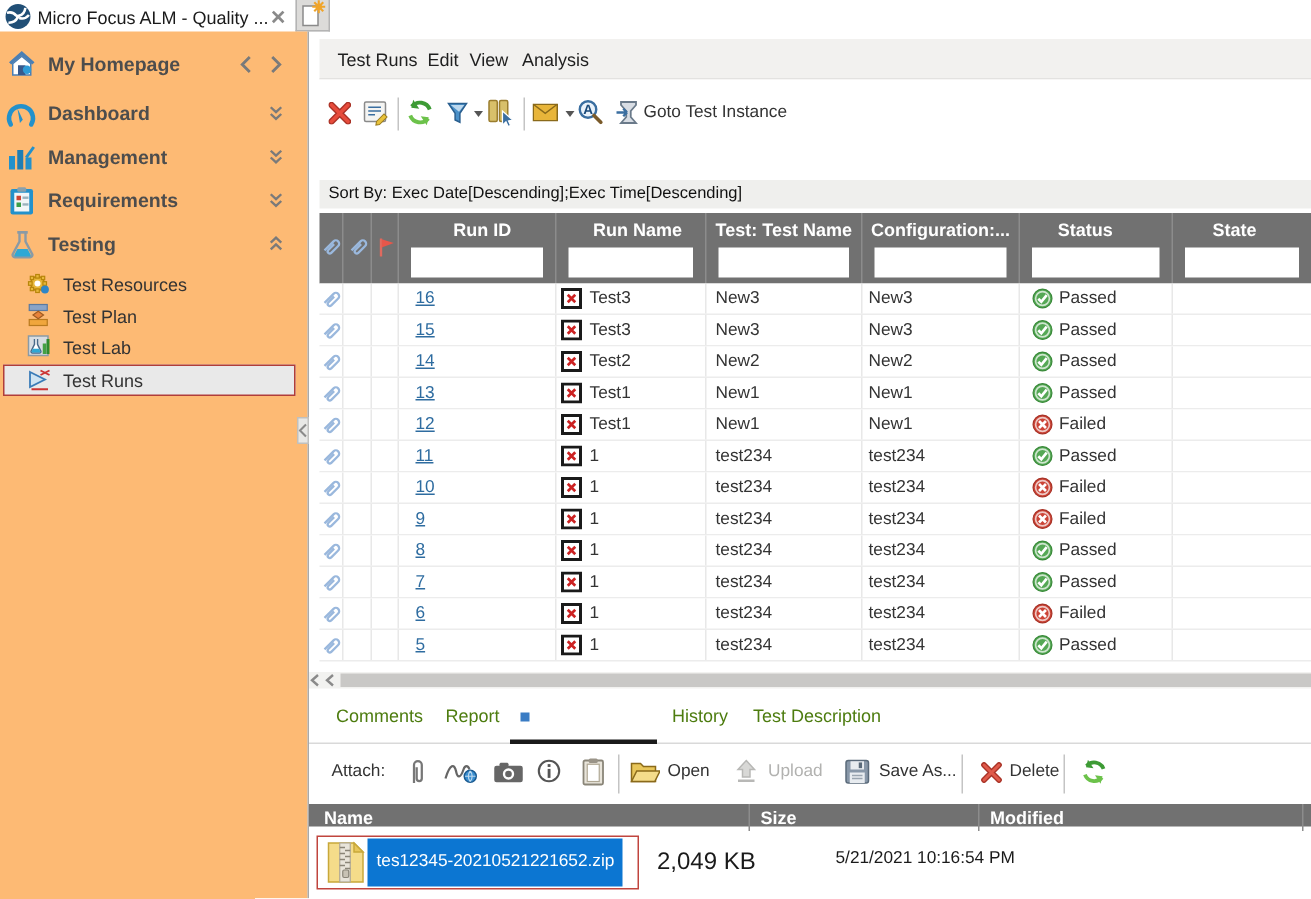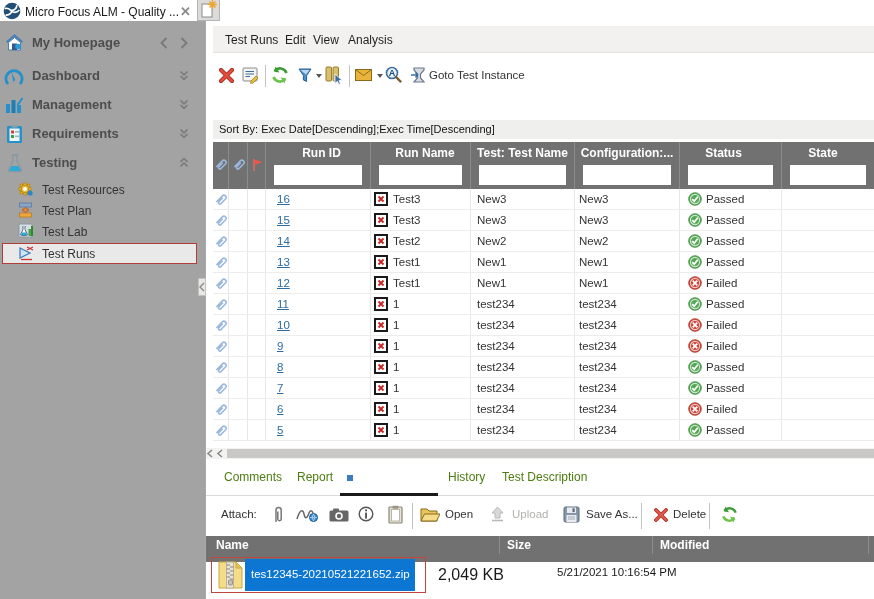--- a/index.html
+++ b/index.html
@@ -6,21 +6,21 @@
 html,body { width:874px; height:599px; background:#fff; font-family:"Liberation Sans", sans-serif; }
 #page { position:relative; width:874px; height:599px; overflow:hidden; background:#fff; }
 .abs { position:absolute; }
 
 
 #tabtitle { position:absolute; left:25px; top:5px; font-size:12px; color:#1a1a1a; }
 #tabclose { position:absolute; left:180px; top:4px; font-size:13px; color:#8a8a8a; font-weight:bold; }
 #newtab { position:absolute; left:197px; top:0; width:23px; height:21px; background:#dcdbd9; border-right:1px solid #b4b4b4; border-bottom:1px solid #b4b4b4; border-left:1px solid #b4b4b4; }
 
 
-#sidebar { position:absolute; left:0; top:21px; width:205px; height:578px; background:#a3a3a3; }
+#sidebar { position:absolute; left:0; top:21px; width:205px; height:578px; background:#fdba74; }
 .navmain { position:absolute; left:0; width:205px; height:22px; }
 .navmain .txt { position:absolute; left:32px; top:3px; font-size:13px; font-weight:bold; color:#4d4d4d; }
 .navsub .txt { position:absolute; left:42px; top:4px; font-size:12px; color:#333; }
 .navsub { position:absolute; left:0; width:205px; height:21px; }
 #selrun { position:absolute; left:2px; top:222px; width:195px; height:21px; background:#e9e9e9; border:1px solid #b03d3a; }
 
 
 #split { position:absolute; left:205px; top:21px; width:1px; height:578px; background:#a9a9a9; }
 
 
@@ -48,21 +48,21 @@
 
 #hscroll { position:absolute; left:206px; top:448px; width:668px; height:11px; background:#f2f2f0; }
 #hthumb { position:absolute; left:21px; top:1px; width:647px; height:9px; background:#c9c8c6; }
 #tabsrow { position:absolute; left:206px; top:460px; width:668px; height:36px; background:#fff; border-bottom:1px solid #d9d9d9; }
 .btab { position:absolute; top:10px; font-size:12px; color:#4d7c0f; }
 #attunder { position:absolute; left:134px; top:33px; width:98px; height:3px; background:#1a1a1a; }
 #atoolbar { position:absolute; left:206px; top:497px; width:668px; height:38px; background:#fff; }
 .tsep { position:absolute; top:5px; width:1px; height:26px; background:#c4c4c4; }
 .ttext { position:absolute; top:11px; font-size:11.5px; color:#333; }
 #attgrid { position:absolute; left:206px; top:536px; width:668px; height:63px; }
-#attghead { position:absolute; left:0; top:0; width:668px; height:26px; background:#717171; }
+#attghead { position:absolute; left:0; top:0; width:668px; height:15px; background:#717171; }
 .ahcol { position:absolute; top:0; height:18px; border-right:1px solid #8c8c8c; }
 .ahlab { position:absolute; left:10px; top:2px; font-size:12px; font-weight:bold; color:#fff; }
 </style>
 </head>
 <body>
 <div id="page">
 
   <div id="tabbar" class="abs" style="left:0;top:0;width:874px;height:21px;background:#fff;">
     <svg class="abs" style="left:3px;top:2px;" width="18" height="18" viewBox="0 0 18 18">
       <circle cx="9" cy="9" r="8.3" fill="#214f76"></circle>

